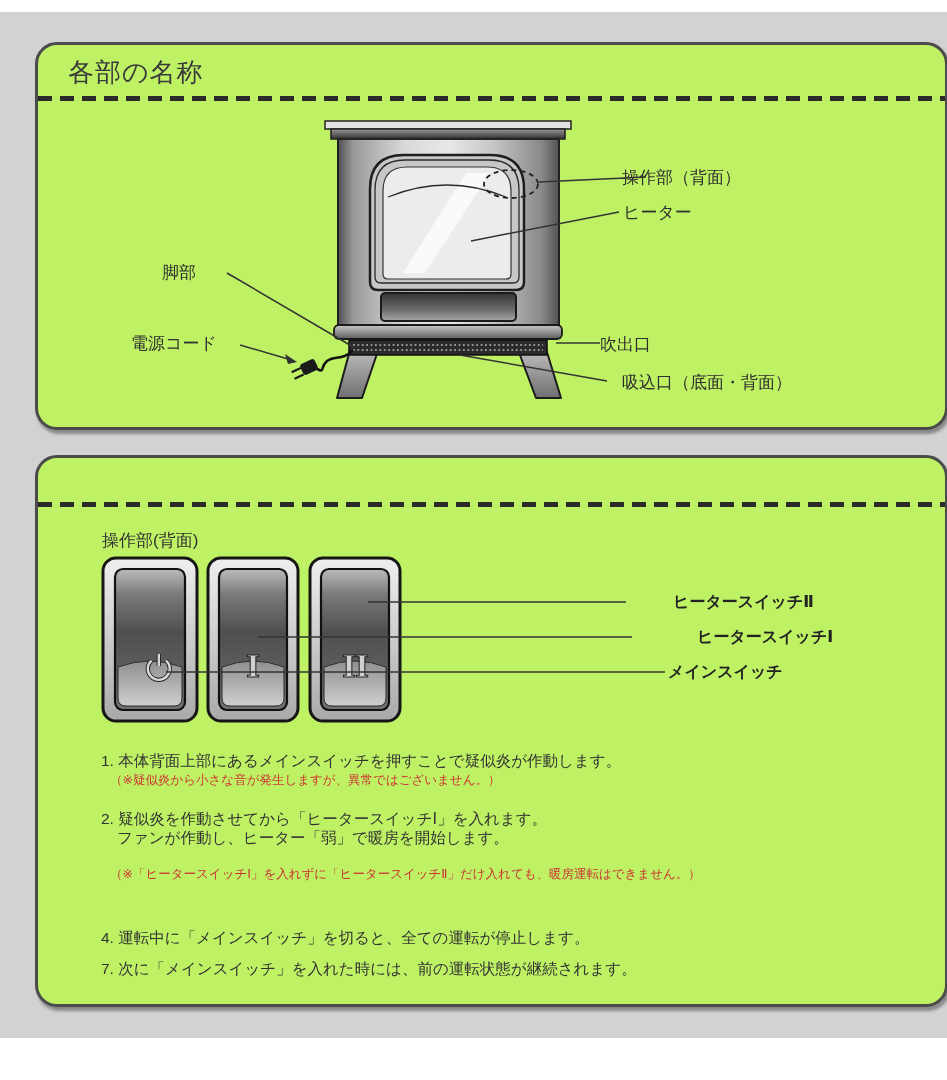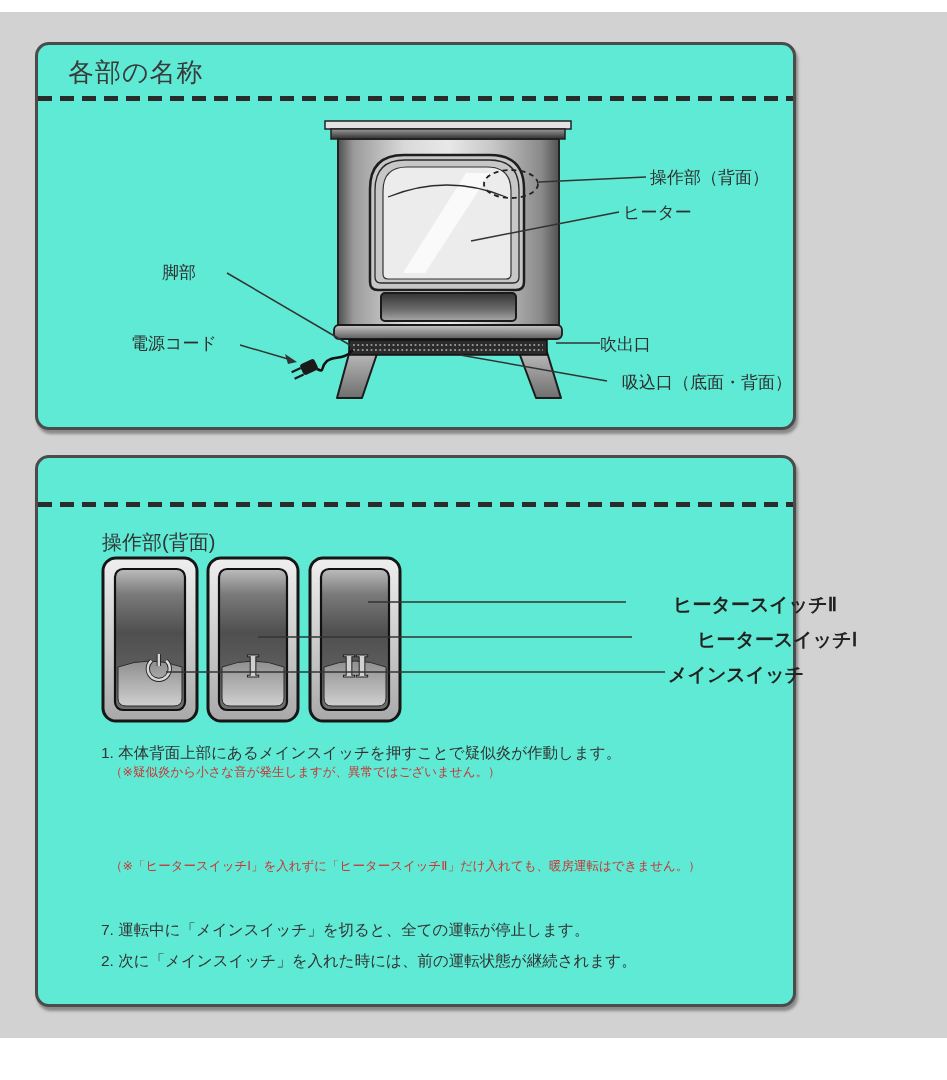--- a/index.html
+++ b/index.html
@@ -3,42 +3,42 @@
 <meta charset="utf-8">
 <style>
   html,body{margin:0;padding:0;}
   body{
     width:947px;height:1080px;position:relative;background:#ffffff;
     font-family:"Liberation Sans","DejaVu Sans",sans-serif;
     -webkit-font-smoothing:antialiased;overflow:hidden;
   }
   .gray-bg{position:absolute;left:0;top:12px;width:947px;height:1026px;background:#d2d2d2;}
   .panel{
-    position:absolute;left:35px;width:761px;background:#5eead4;
-    border:3px solid #4b4b4b;border-radius:14px;
+    position:absolute;left:35px;width:913px;background:#bef264;
+    border:3px solid #4b4b4b;border-radius:22px;
     box-shadow:2px 4px 3px rgba(0,0,0,0.35);box-sizing:border-box;
   }
   .panel-1{top:42px;height:388px;}
   .panel-2{top:455px;height:552px;}
   .panel-title{
     position:absolute;left:30px;font-size:26px;color:#3a3a3a;
     letter-spacing:1px;white-space:nowrap;font-weight:500;
   }
   .dashed-divider{
     position:absolute;left:0;right:0;height:5px;
     background:repeating-linear-gradient(90deg,#2b2b2b 0 14px,transparent 14px 22px);
   }
   .diagram-label{
     position:absolute;font-size:17px;color:#2f2f2f;white-space:nowrap;
   }
   .switch-label{
-    position:absolute;font-size:19px;font-weight:bold;color:#222;white-space:nowrap;font-family:Liberation Mono, monospace;
-  }
-  .small-label{position:absolute;font-size:20px;color:#333;white-space:nowrap;}
-  .step{position:absolute;left:63px;white-space:nowrap;}
+    position:absolute;font-size:16px;font-weight:bold;color:#222;white-space:nowrap;
+  }
+  .small-label{position:absolute;font-size:17px;color:#333;white-space:nowrap;}
+  .step{position:absolute;left:63px;white-space:nowrap;margin-top:8px;}
   .step-text{font-size:15.5px;color:#333;line-height:19px;}
   .step-text2{font-size:15.5px;color:#333;line-height:19px;padding-left:16px;}
   .step-note{font-size:12.5px;font-weight:normal;color:#cc3333;line-height:17px;padding-left:9px;margin-top:2px;}
   svg{position:absolute;left:0;top:0;}
 </style>
 </head>
 <body>
 
 <div class="gray-bg"></div>
 
@@ -111,21 +111,21 @@
 
     <line x1="501" y1="137" x2="608" y2="132" stroke="#333" stroke-width="1.5"></line>
     <line x1="433" y1="196" x2="581" y2="167" stroke="#333" stroke-width="1.5"></line>
     <line x1="189" y1="228" x2="317" y2="303" stroke="#333" stroke-width="1.5"></line>
     <line x1="202" y1="300" x2="250" y2="314" stroke="#333" stroke-width="1.5"></line>
     <polygon points="259,317 247,309 250,319" fill="#333"></polygon>
     <line x1="518" y1="298" x2="562" y2="298" stroke="#333" stroke-width="1.5"></line>
     <line x1="422" y1="310" x2="569" y2="336" stroke="#333" stroke-width="1.5"></line>
   </svg>
 
-  <div class="diagram-label" style="left:612px;top:121px">操作部（背面）</div>
+  <div class="diagram-label" style="left:584px;top:121px">操作部（背面）</div>
   <div class="diagram-label" style="left:585px;top:156px">ヒーター</div>
   <div class="diagram-label" style="left:124px;top:216px">脚部</div>
   <div class="diagram-label" style="left:93px;top:287px">電源コード</div>
   <div class="diagram-label" style="left:562px;top:288px">吹出口</div>
   <div class="diagram-label" style="left:584px;top:326px">吸込口（底面・背面）</div>
 </div>
 
 <div class="panel panel-2">
   <div class="dashed-divider" style="top:44px"></div>
 
@@ -182,22 +182,26 @@
   </svg>
 
   <div class="switch-label" style="left:635px;top:134px">ヒータースイッチⅡ</div>
   <div class="switch-label" style="left:659px;top:169px">ヒータースイッチⅠ</div>
   <div class="switch-label" style="left:630px;top:204px">メインスイッチ</div>
 
   <div class="step" style="top:285px">
     <div class="step-text">1. 本体背面上部にあるメインスイッチを押すことで疑似炎が作動します。</div>
     <div class="step-note">（※疑似炎から小さな音が発生しますが、異常ではございません。）</div>
   </div>
+  <div class="step" style="top:343px">
+    <div class="step-text">2. 疑似炎を作動させてから「ヒータースイッチⅠ」を入れます。</div>
+    <div class="step-text2">ファンが作動し、ヒーター「弱」で暖房を開始します。</div>
+  </div>
   <div class="step" style="top:398px">
     <div class="step-note">（※「ヒータースイッチⅠ」を入れずに「ヒータースイッチⅡ」だけ入れても、暖房運転はできません。）</div>
   </div>
   <div class="step" style="top:462px">
-    <div class="step-text">7. 運転中に「メインスイッチ」を切ると、全ての運転が停止します。</div>
+    <div class="step-text">4. 運転中に「メインスイッチ」を切ると、全ての運転が停止します。</div>
   </div>
   <div class="step" style="top:493px">
-    <div class="step-text">2. 次に「メインスイッチ」を入れた時には、前の運転状態が継続されます。</div>
+    <div class="step-text">7. 次に「メインスイッチ」を入れた時には、前の運転状態が継続されます。</div>
   </div>
 </div>
 
 </body></html>

